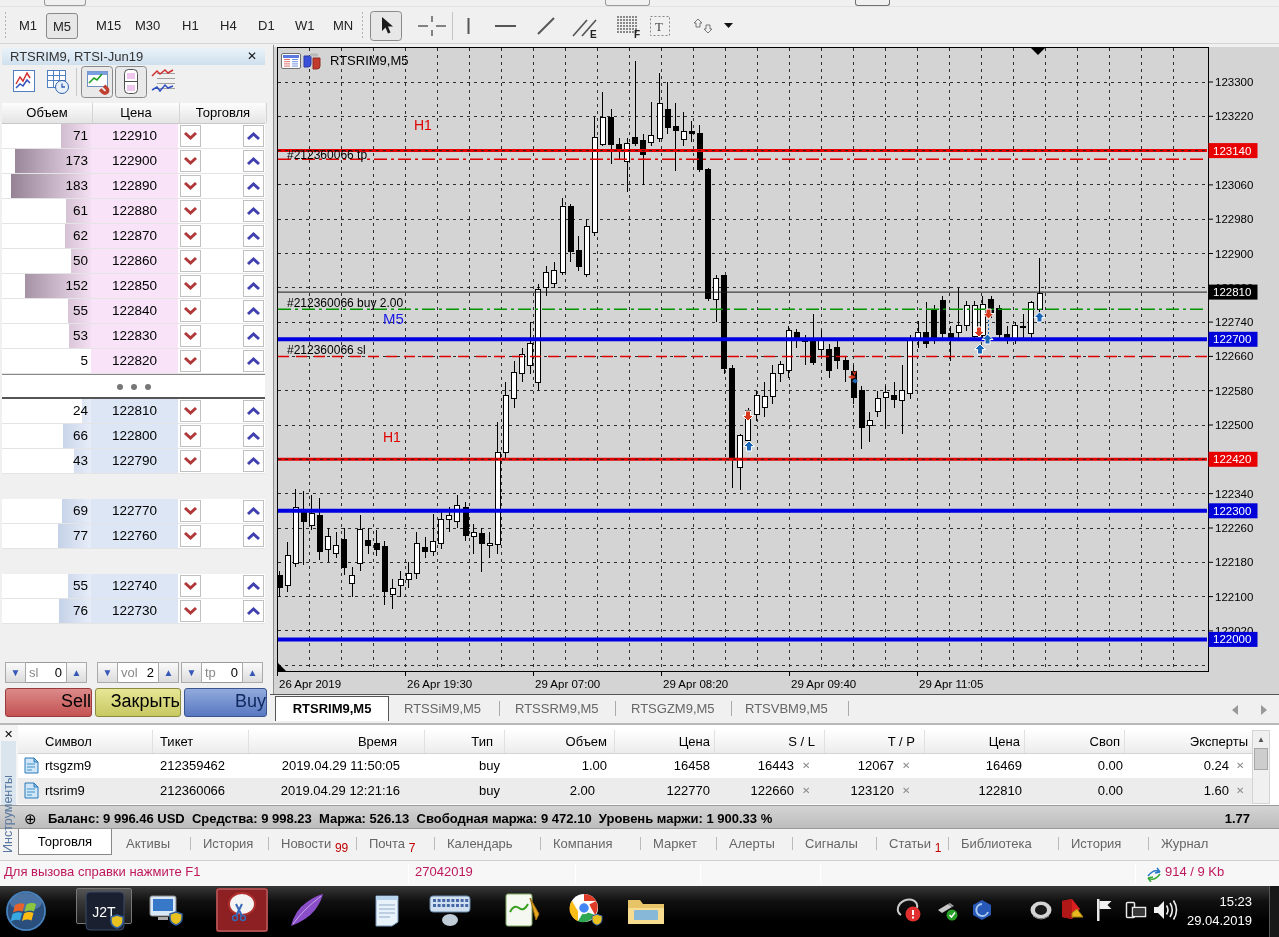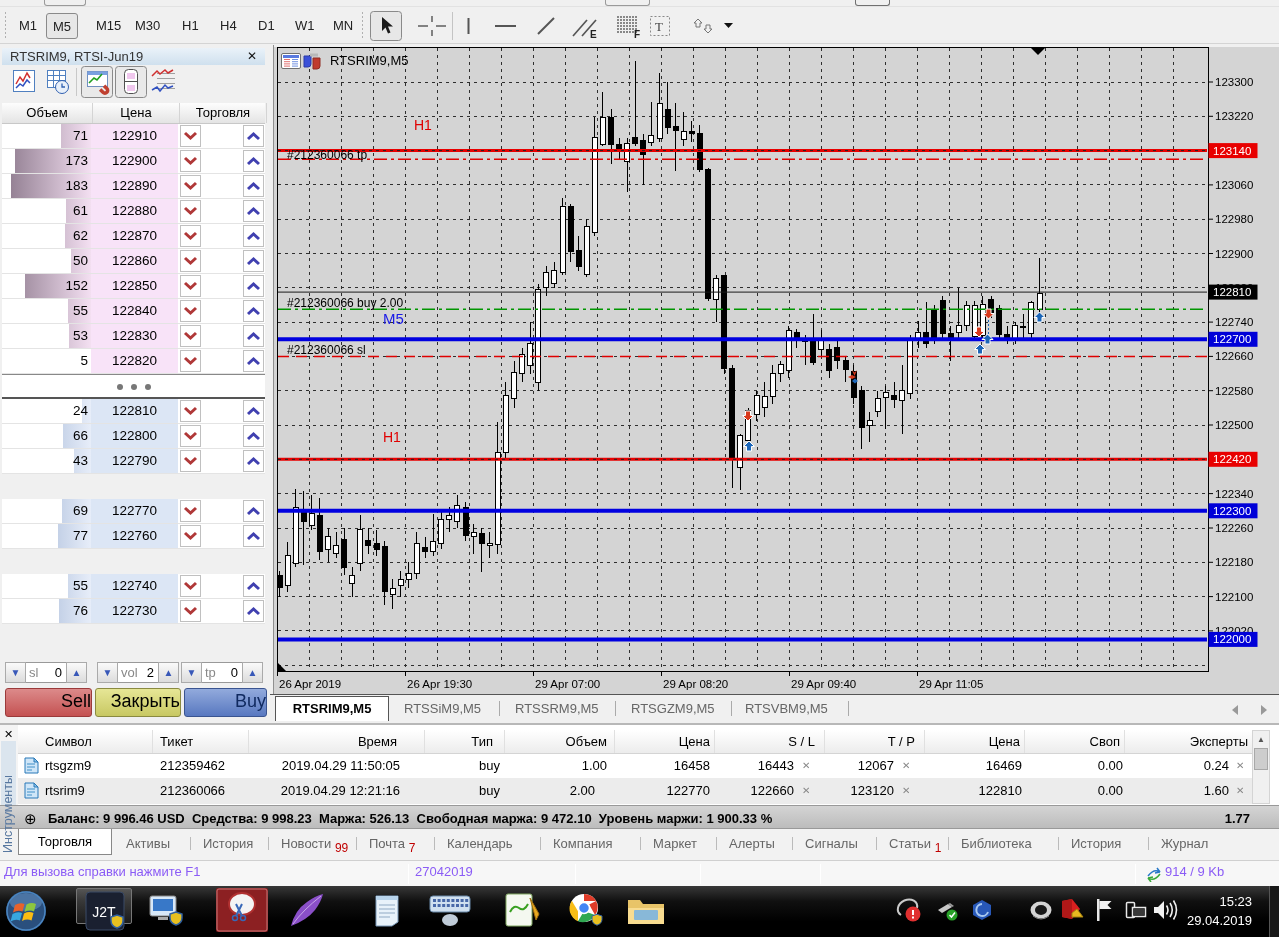--- a/index.html
+++ b/index.html
@@ -51,21 +51,21 @@
 #vscroll .sarr{height:17px;text-align:center;font-size:8px;color:#555;line-height:17px}
 #vscroll .sthumb{height:22px;background:#cdcdcd;border:1px solid #a8a8a8;margin:0 1px}
 #balrow{position:absolute;left:0;top:80px;width:1279px;height:24px;background:linear-gradient(#d4d4d4,#bcbcbc);border-top:1px solid #999;border-bottom:1px solid #999;font-size:13px;line-height:26px}
 #balrow .plus{position:absolute;left:24px;font-size:15px}
 #btabs{position:absolute;left:0;top:104px;width:1279px;height:31px;background:#f2f2f2;font-size:13px}
 #btabs .atab{position:absolute;left:18px;top:0;width:94px;height:26px;background:#fff;border:1px solid #888;border-top:none;text-align:center;line-height:25px;color:#000;z-index:2}
 #btabs .tab{position:absolute;top:7px;color:#666}
 #btabs i{position:absolute;top:8px;width:1px;height:13px;background:#bbb}
 #btabs sub{color:#c00000;font-size:12px}
 #status{position:absolute;left:0;top:860px;width:1279px;height:26px;background:#f7f7f7;border-top:1px solid #d0d0d0;font-size:13px}
-#status span{position:absolute;top:3px;color:#8b5cf6}
+#status span{position:absolute;top:3px;color:#be185d}
 #status i{position:absolute;top:3px;width:1px;height:20px;background:#d4d4d4;border-right:1px solid #fff}
 #taskbar{position:absolute;left:0;top:886px;width:1279px;height:51px;background:linear-gradient(#383838,#101010 30%,#000 70%)}
 .tray{position:absolute;left:890px;top:0;width:389px;height:51px}
 .clock{position:absolute;right:27px;top:6px;color:#fff;font-size:13px;text-align:right;line-height:19px}
 #showdesk{position:absolute;right:0;top:0;width:10px;height:51px;background:#181818;border-left:1px solid #555}
 </style></head>
 <body>
 
 <div id="topsliver">
 <div style="position:absolute;left:44px;top:0;width:42px;height:6px;border:1px solid #9a9a9a;border-top:none;border-radius:0 0 3px 3px"></div>

